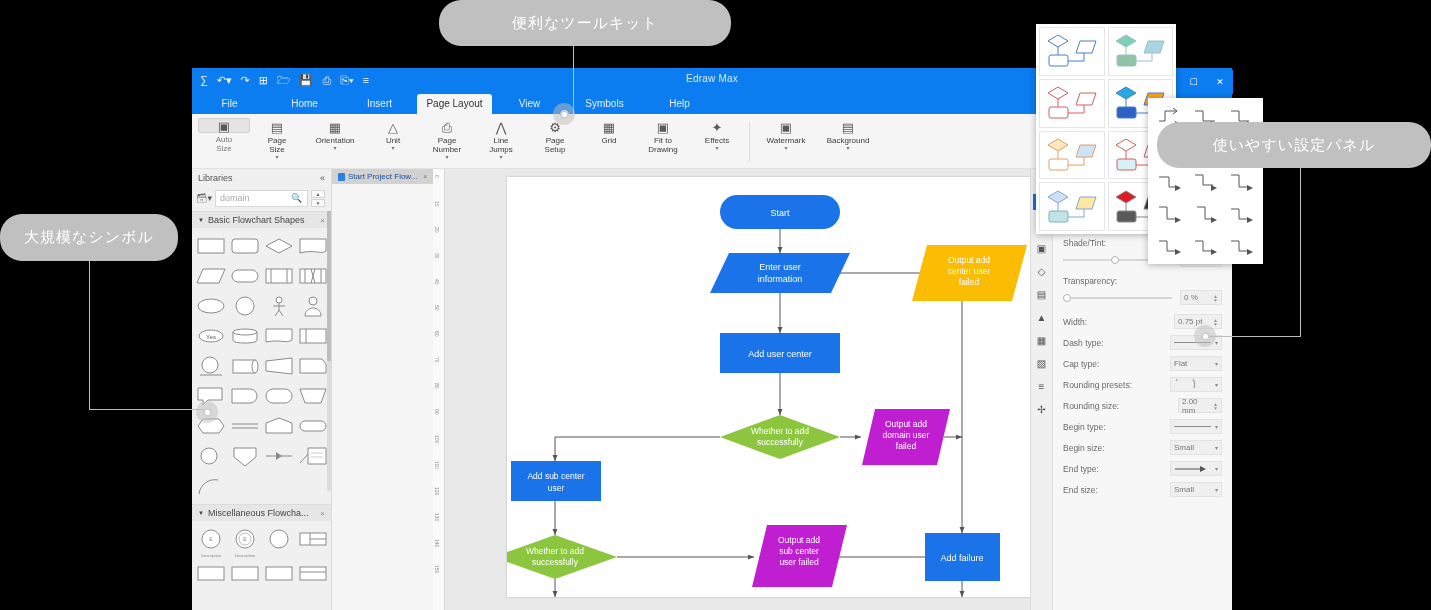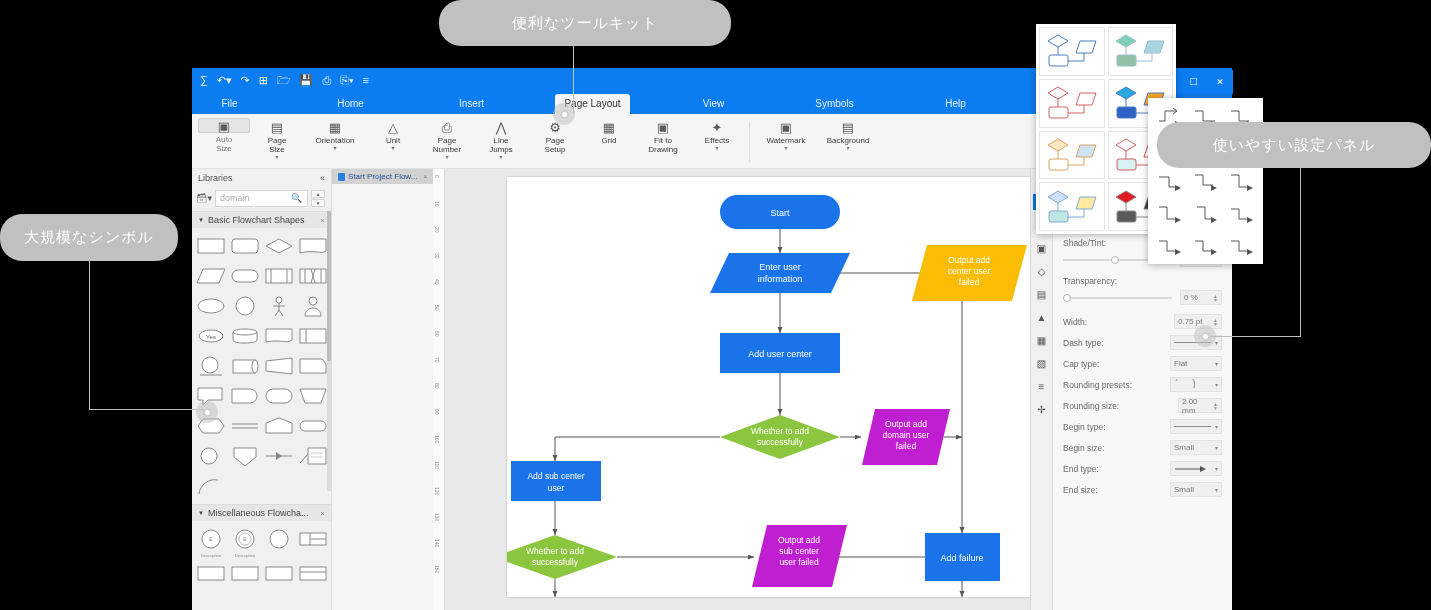--- a/index.html
+++ b/index.html
@@ -13,21 +13,21 @@
   
   .app { position: absolute; left: 192px; top: 68px; width: 1040px; height: 542px;
          background:#f5f5f5; overflow:hidden; }
 
   .titlebar { position:relative; height:24px; background:#0c7cf1; }
   .qat { position:absolute; left:8px; top:0; height:24px; display:flex; align-items:center; gap:9px; }
   .qat span { color:#fff; font-size:11px; line-height:1; opacity:.95; display:inline-block; }
   .apptitle { position:absolute; left:0; right:0; top:5px; text-align:center;
               color:#dbe9fb; font-size:10px; letter-spacing:.2px; }
 
-  .menubar { height:22px; background:#0c7cf1; position:relative; display:flex; align-items:flex-end;gap:46px; }
+  .menubar { height:22px; background:#0c7cf1; position:relative; display:flex; align-items:flex-end; }
   .menubar .mi { color:#e7f0fd; font-size:10px; padding:0 0 5px 0; width:75px; text-align:center; cursor:default; }
   .menubar .mi.active { background:#f5f5f5; color:#333; height:20px; line-height:20px; padding:0;
                         border-radius:3px 3px 0 0; }
 
   .ribbon { height:55px; background:#f5f5f5; border-bottom:1px solid #e2e2e2;
             display:flex; align-items:flex-start; padding:4px 6px 0 6px; }
   .rb { width:54px; display:flex; flex-direction:column; align-items:center; gap:2px;
         font-size:8px; color:#3b3b3b; text-align:center; line-height:1.12; padding-top:2px; position:relative; }
   .rb.wide { width:62px; }
   .rb .gl { font-size:13px; color:#5a5a5a; line-height:15px; }
@@ -150,20 +150,21 @@
         <span>∑</span>
         <span>↶▾</span>
         <span>↷</span>
         <span>⊞</span>
         <span>🗁</span>
         <span>💾</span>
         <span>⎙</span>
         <span>⎘▾</span>
         <span>≡</span>
       </div>
+      <div class="apptitle">Edraw Max</div>
     </div>
 
     <div class="menubar">
       <div class="mi">File</div>
       <div class="mi">Home</div>
       <div class="mi">Insert</div>
       <div class="mi active">Page Layout</div>
       <div class="mi">View</div>
       <div class="mi">Symbols</div>
       <div class="mi">Help</div>

